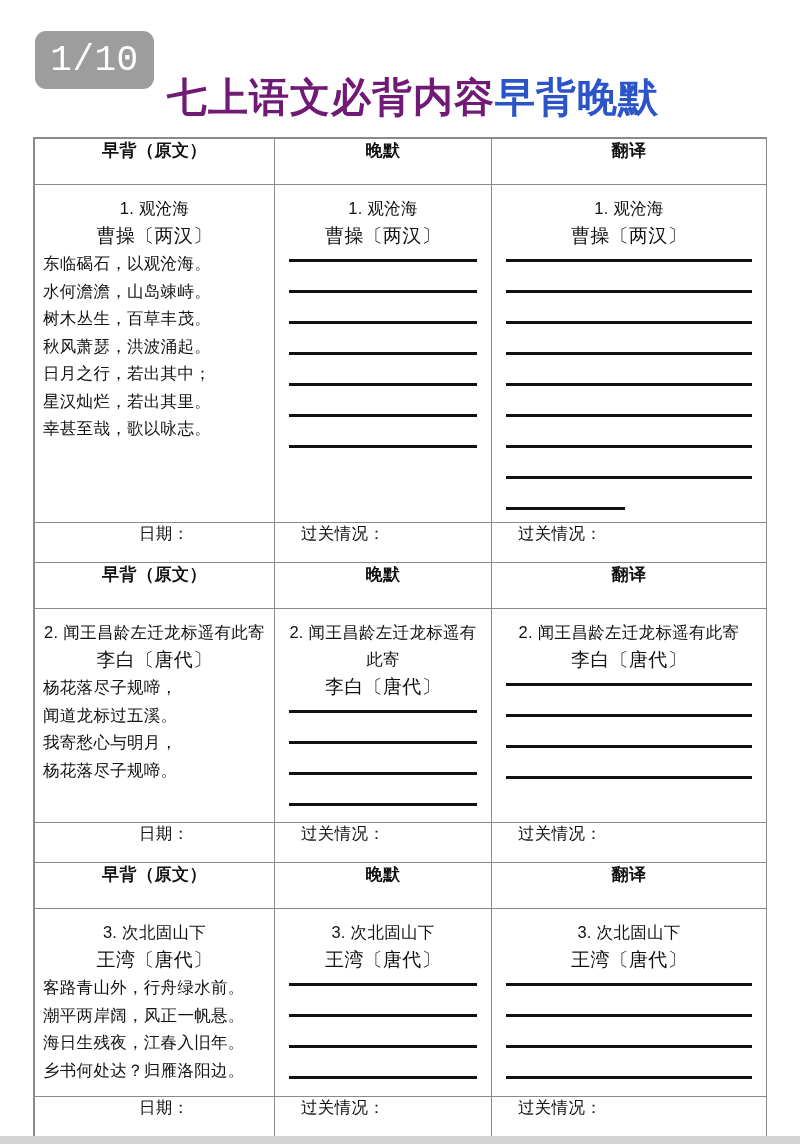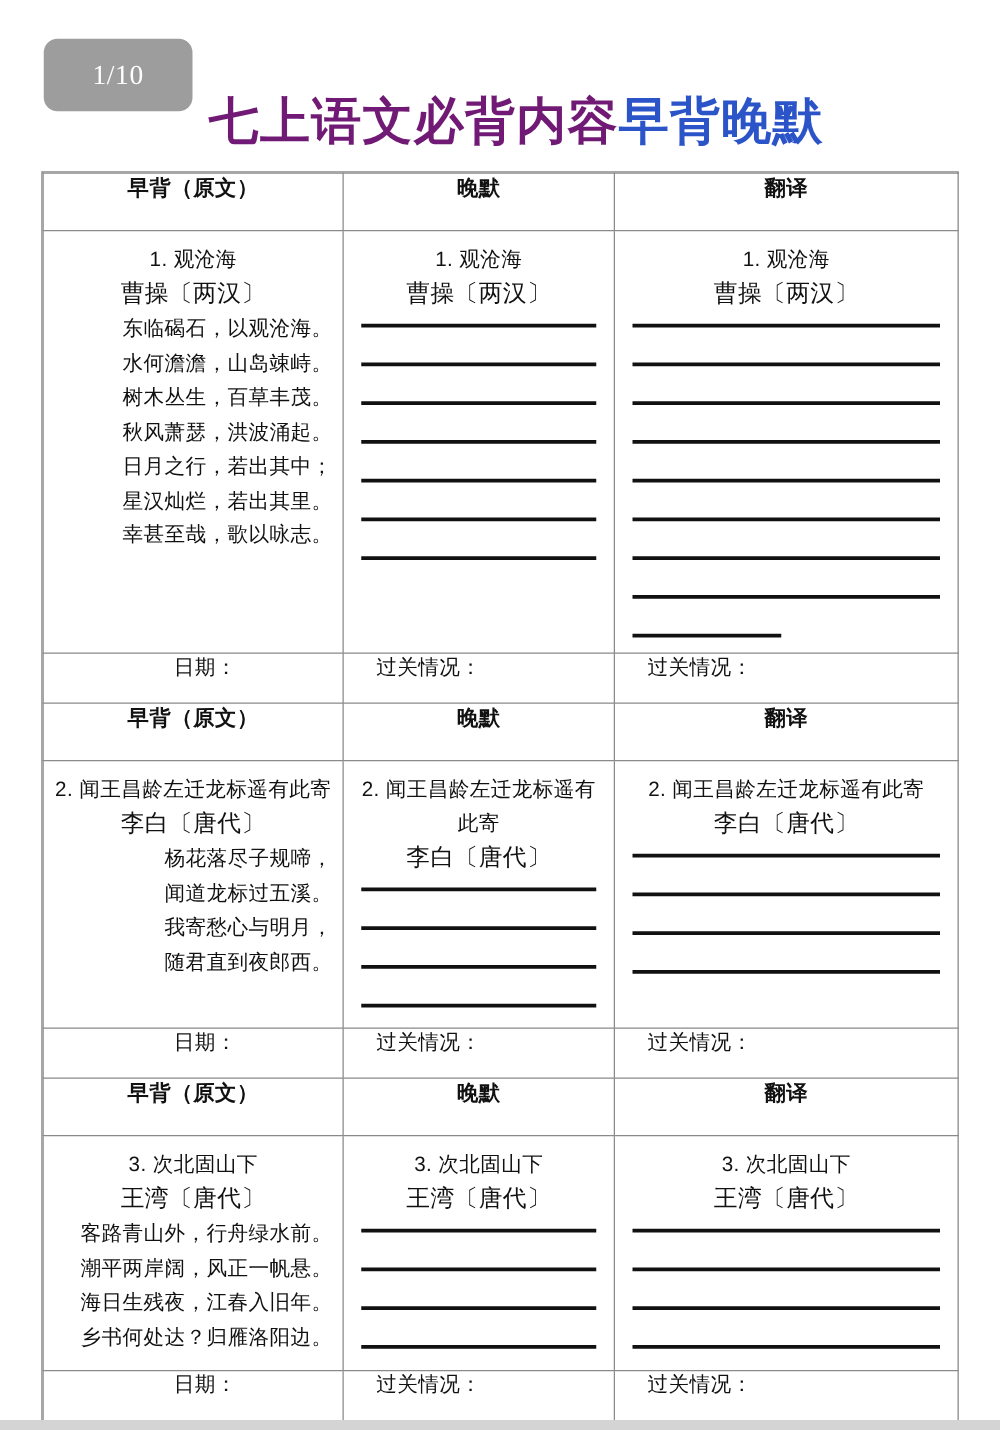--- a/index.html
+++ b/index.html
@@ -28,23 +28,23 @@
     height: 58px;
     background: #9d9d9d;
     border-radius: 11px;
     display: flex;
     align-items: center;
     justify-content: center;
     z-index: 5;
   }
   .page-badge-text {
     color: #ffffff;
-    font-size: 22px;
+    font-size: 36px;
     letter-spacing: 0.5px;
-    font-family: Liberation Serif, serif;
+    font-family: Liberation Mono, monospace;
   }
 
   
   .doc-title {
     position: absolute;
     left: 0;
     right: 0;
     top: 72px;
     text-align: center;
     font-family: "DejaVu Serif", "Liberation Serif", serif;
@@ -111,21 +111,21 @@
     letter-spacing: 0.3px;
   }
   .poem-author {
     text-align: center;
     font-size: 19px;
     line-height: 27px;
     color: #111111;
     letter-spacing: 0.3px;
   }
   .poem-line {
-    text-align: right;
+    text-align: left;
     font-size: 16.5px;
     line-height: 27.5px;
     color: #111111;
     letter-spacing: 0.3px;
     white-space: nowrap;
   }
   .poem-body { margin-top: 1px; }
 
   
   .poem-title.wrap { white-space: normal; }
@@ -245,21 +245,21 @@
           <td>翻译</td>
         </tr>
         <tr>
           <td class="body-cell">
             <div class="poem-title wrap">2. 闻王昌龄左迁龙标遥有此寄</div>
             <div class="poem-author">李白〔唐代〕</div>
             <div class="poem-body">
               <div class="poem-line">杨花落尽子规啼，</div>
               <div class="poem-line">闻道龙标过五溪。</div>
               <div class="poem-line">我寄愁心与明月，</div>
-              <div class="poem-line">随君直到夜郎西。</div>
+              <div class="poem-line">杨花落尽子规啼。</div>
             </div>
           </td>
           <td class="body-cell">
             <div class="poem-title wrap">2. 闻王昌龄左迁龙标遥有此寄</div>
             <div class="poem-author">李白〔唐代〕</div>
             <div class="rules">
               <div class="rule"></div>
               <div class="rule"></div>
               <div class="rule"></div>
               <div class="rule last"></div>

